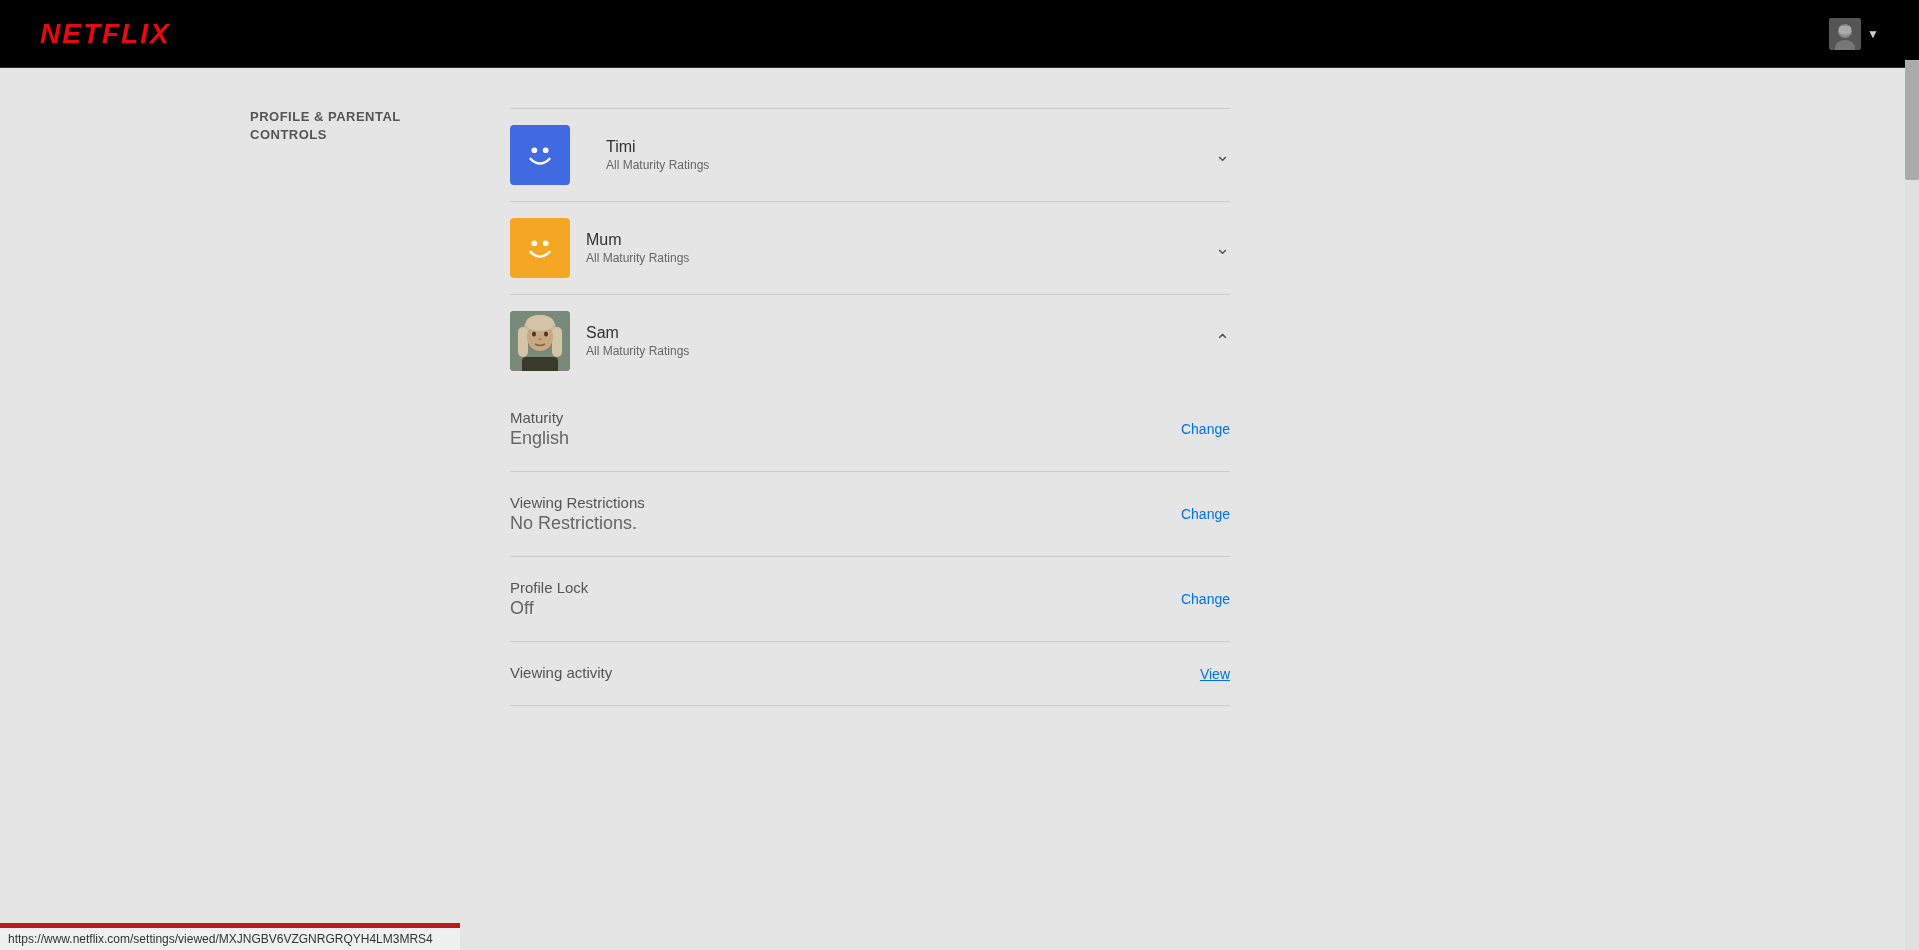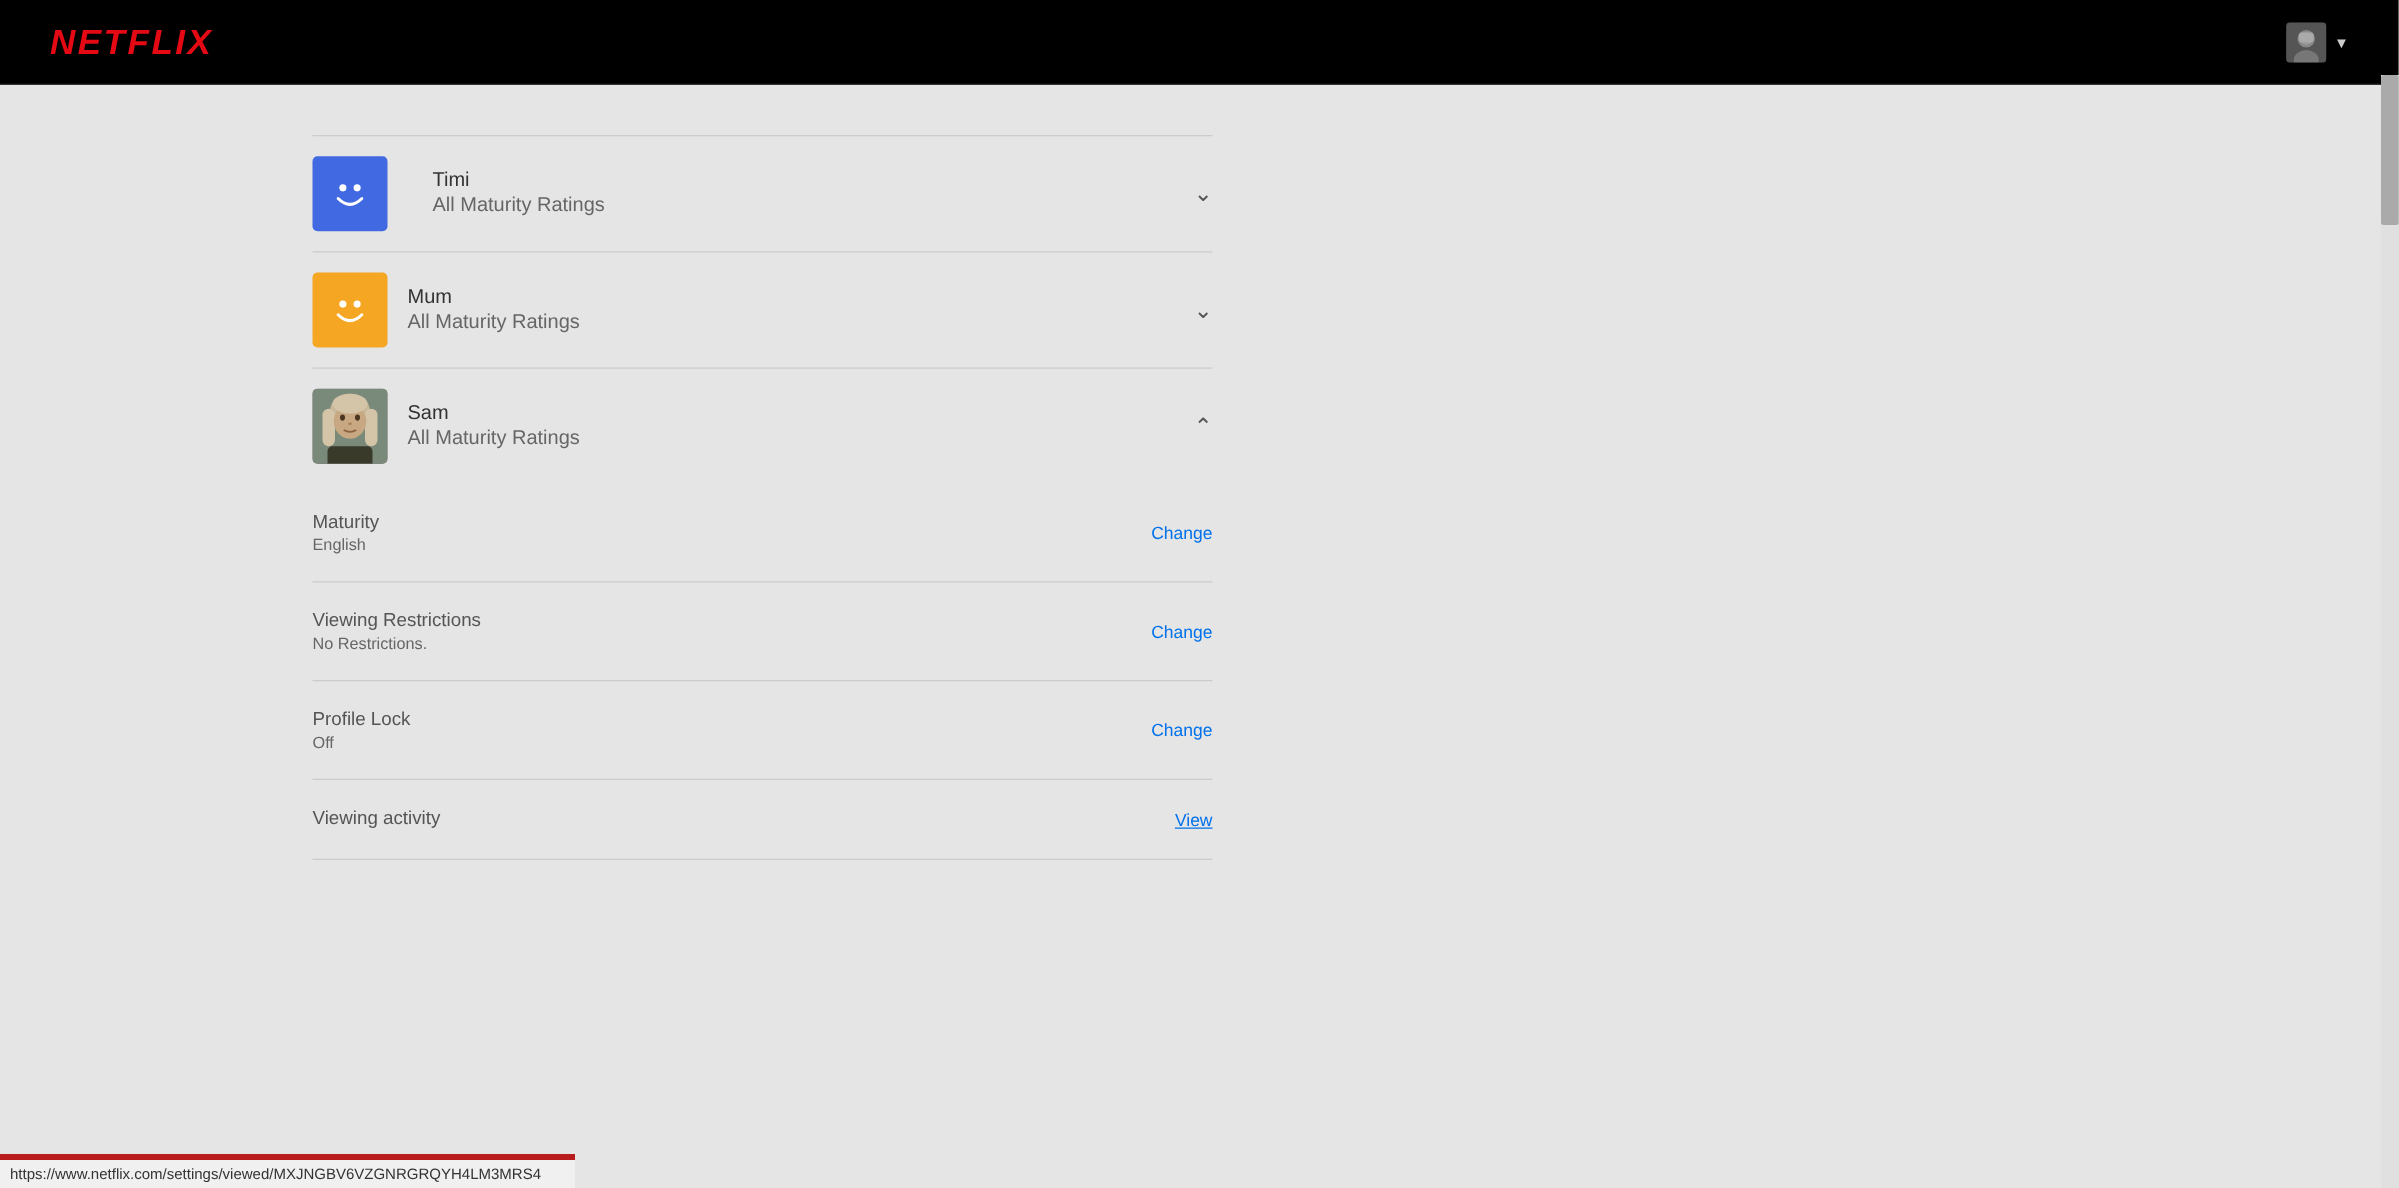--- a/index.html
+++ b/index.html
@@ -108,21 +108,21 @@
     .profile-info {
       flex: 1;
     }
     .profile-name {
       font-size: 16px;
       font-weight: 500;
       color: #333;
       margin-bottom: 2px;
     }
     .profile-rating {
-      font-size: 16px;
+      font-size: 12px;
       color: #666;
     }
 
     .profile-chevron {
       color: #555;
       font-size: 18px;
       margin-left: auto;
     }
 
     
@@ -141,21 +141,21 @@
       border-bottom: none;
       text-align: center;
     }
     .settings-label {
       font-size: 15px;
       color: #555;
       margin-bottom: 2px;
       font-weight: 400;
     }
     .settings-value {
-      font-size: 13px;
+      font-size: 18px;
       color: #666;
     }
     .settings-action {
       font-size: 14px;
       color: #0071eb;
       cursor: pointer;
       white-space: nowrap;
       margin-left: 20px;
       text-decoration: none;
     }
@@ -229,20 +229,23 @@
         <circle cx="16" cy="13" r="5" fill="#999"></circle>
         <rect x="10" y="8" width="12" height="8" rx="3" fill="#aaa"></rect>
       </svg>
     </div>
     <span id="chevron-down-icon">▼</span>
   </div>
 </div>
 
 <div id="main-content">
 
+  <div id="sidebar">
+    <h2 id="sidebar-title">PROFILE &amp; PARENTAL CONTROLS</h2>
+  </div>
 
   <div id="profiles-container">
 
     <div class="profile-row">
       <div class="profile-avatar avatar-blue">
         <svg class="smiley-face" viewBox="0 0 40 40" xmlns="http://www.w3.org/2000/svg">
           <rect width="40" height="40" rx="4" fill="#4169e1"></rect>
           <circle cx="14" cy="15" r="3" fill="white"></circle>
           <circle cx="26" cy="15" r="3" fill="white"></circle>
           <path d="M10 24 Q20 34 30 24" stroke="white" stroke-width="2.5" fill="none" stroke-linecap="round"></path>

